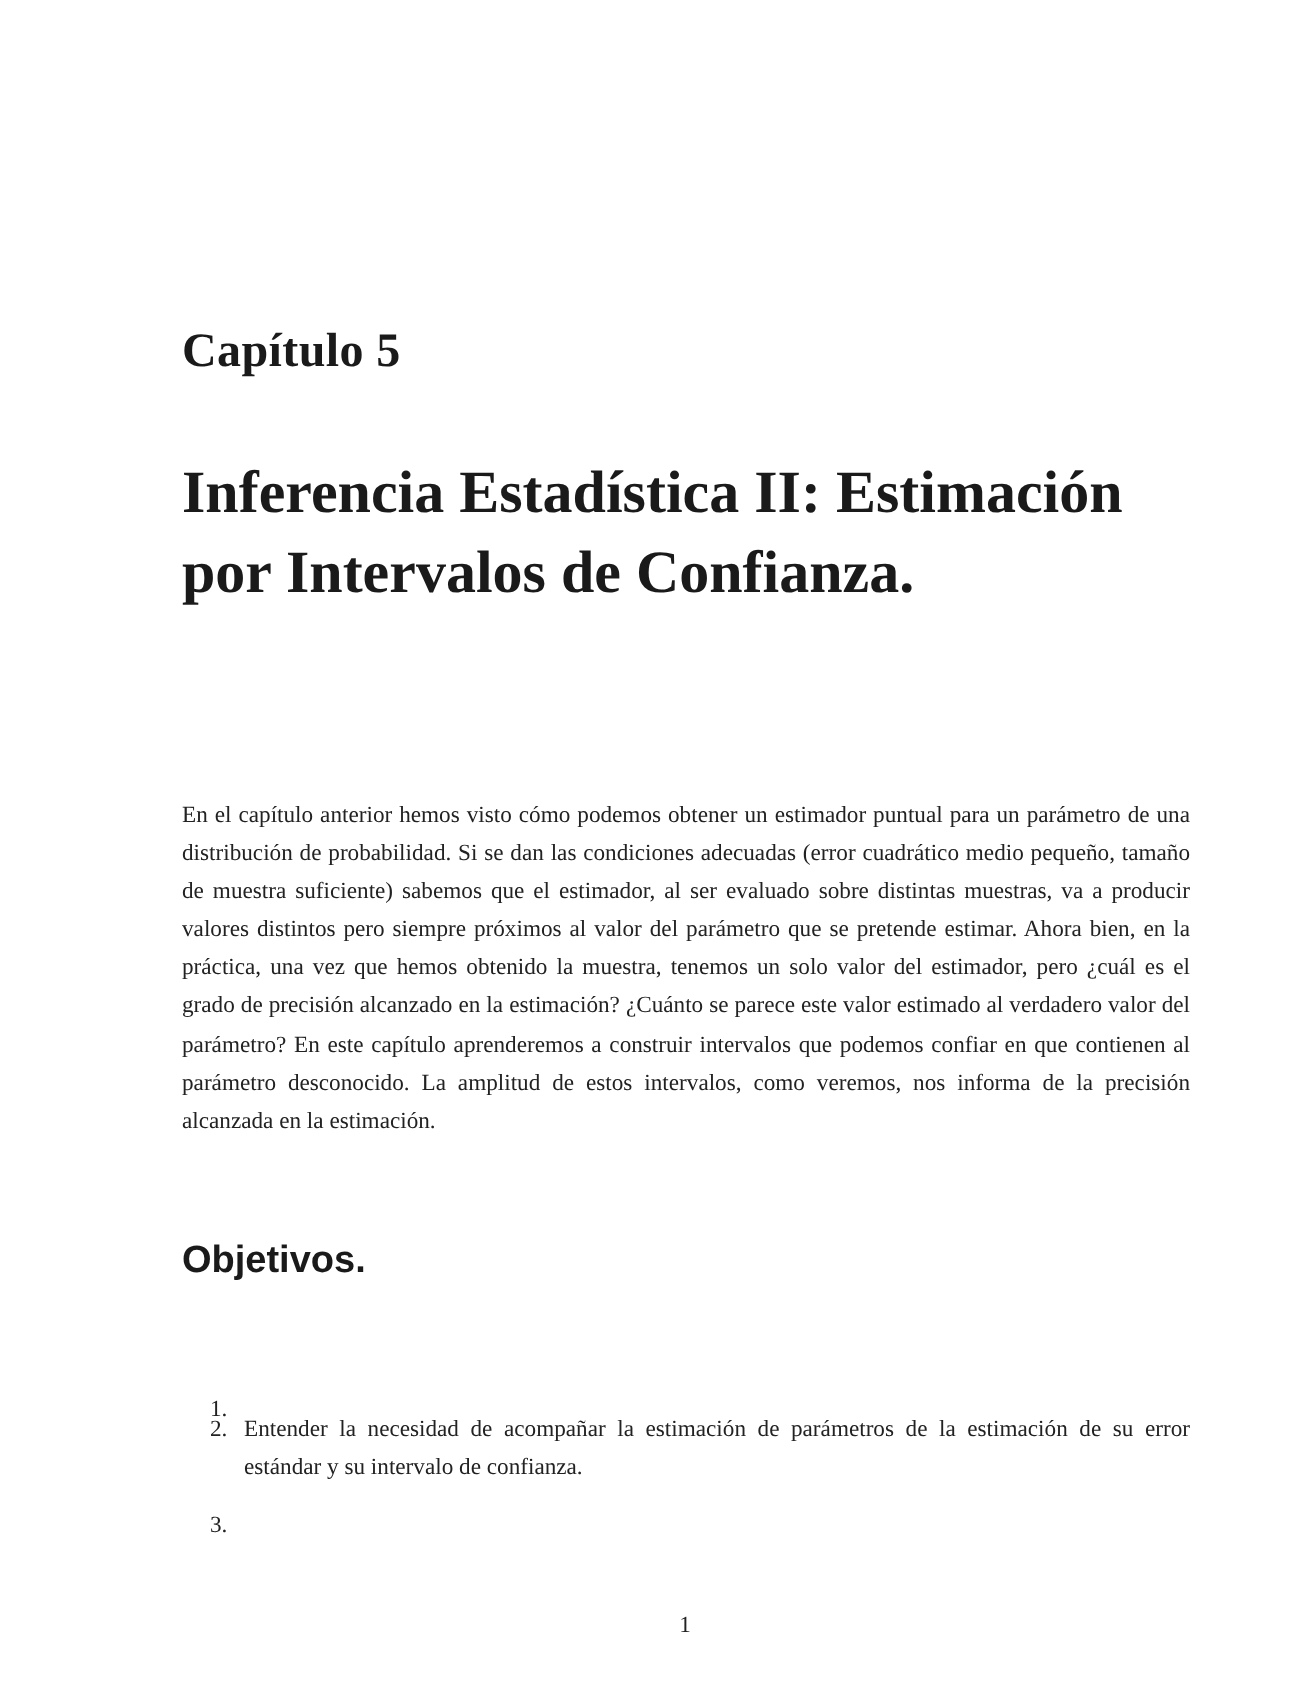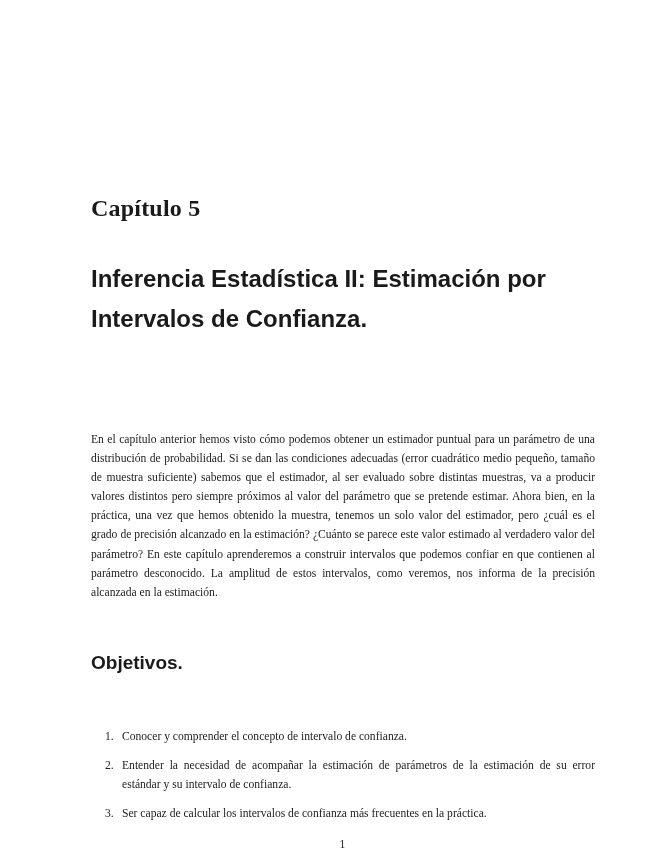--- a/index.html
+++ b/index.html
@@ -13,40 +13,39 @@
       position: relative;
       overflow: hidden;
       font-family: "DejaVu Serif", "Liberation Serif", serif;
       color: #1a1a1a;
     }
     .page {
       position: absolute;
       left: 0; top: 0;
       width: 655px; height: 808px;
       background: #ffffff;
-      margin-top: 32px;
     }
     .chapter-label {
       position: absolute;
       left: 91px;
       top: 163px;
       font-size: 24px;
       font-weight: bold;
       letter-spacing: 0.2px;
       font-family: "Liberation Serif", serif;
     }
     .chapter-title {
       position: absolute;
       left: 91px;
       top: 227px;
       width: 520px;
-      font-size: 24px;
+      font-size: 30px;
       font-weight: bold;
       line-height: 40px;
-      font-family: Liberation Sans, sans-serif;
+      font-family: Liberation Serif, serif;
     }
     .section-heading {
       position: absolute;
       left: 91px;
       top: 356px;
       font-size: 16.5px;
       font-weight: bold;
       font-family: "Liberation Serif", serif;
     }
     .section-heading .num {
@@ -123,26 +122,24 @@
   <div class="chapter-title">Inferencia Estadística II: Estimación por Intervalos de Confianza.</div>
 
 
   <p class="intro-para" style="margin:0;">En el capítulo anterior hemos visto cómo podemos obtener un estimador puntual para un parámetro de una distribución de probabilidad. Si se dan las condiciones adecuadas (error cuadrático medio pequeño, tamaño de muestra suficiente) sabemos que el estimador, al ser evaluado sobre distintas muestras, va a producir valores distintos pero siempre próximos al valor del parámetro que se pretende estimar. Ahora bien, en la práctica, una vez que hemos obtenido la muestra, tenemos un solo valor del estimador, pero ¿cuál es el grado de precisión alcanzado en la estimación? ¿Cuánto se parece este valor estimado al verdadero valor del parámetro? En este capítulo aprenderemos a construir intervalos que podemos confiar en que contienen al parámetro desconocido. La amplitud de estos intervalos, como veremos, nos informa de la precisión alcanzada en la estimación.</p>
 
   <div class="objectives-heading">Objetivos.</div>
 
   <ol class="objectives-list">
     <li>
       <span class="marker">1.</span>
-      <span>Conocer y comprender el concepto de intervalo de confianza.</span>
     </li>
     <li>
       <span class="marker">2.</span>
       <span>Entender la necesidad de acompañar la estimación de parámetros de la estimación de su error estándar y su intervalo de confianza.</span>
     </li>
     <li>
       <span class="marker">3.</span>
-      <span>Ser capaz de calcular los intervalos de confianza más frecuentes en la práctica.</span>
     </li>
   </ol>
 
   <div class="page-number">1</div>
 </div>
 
 </body></html>

